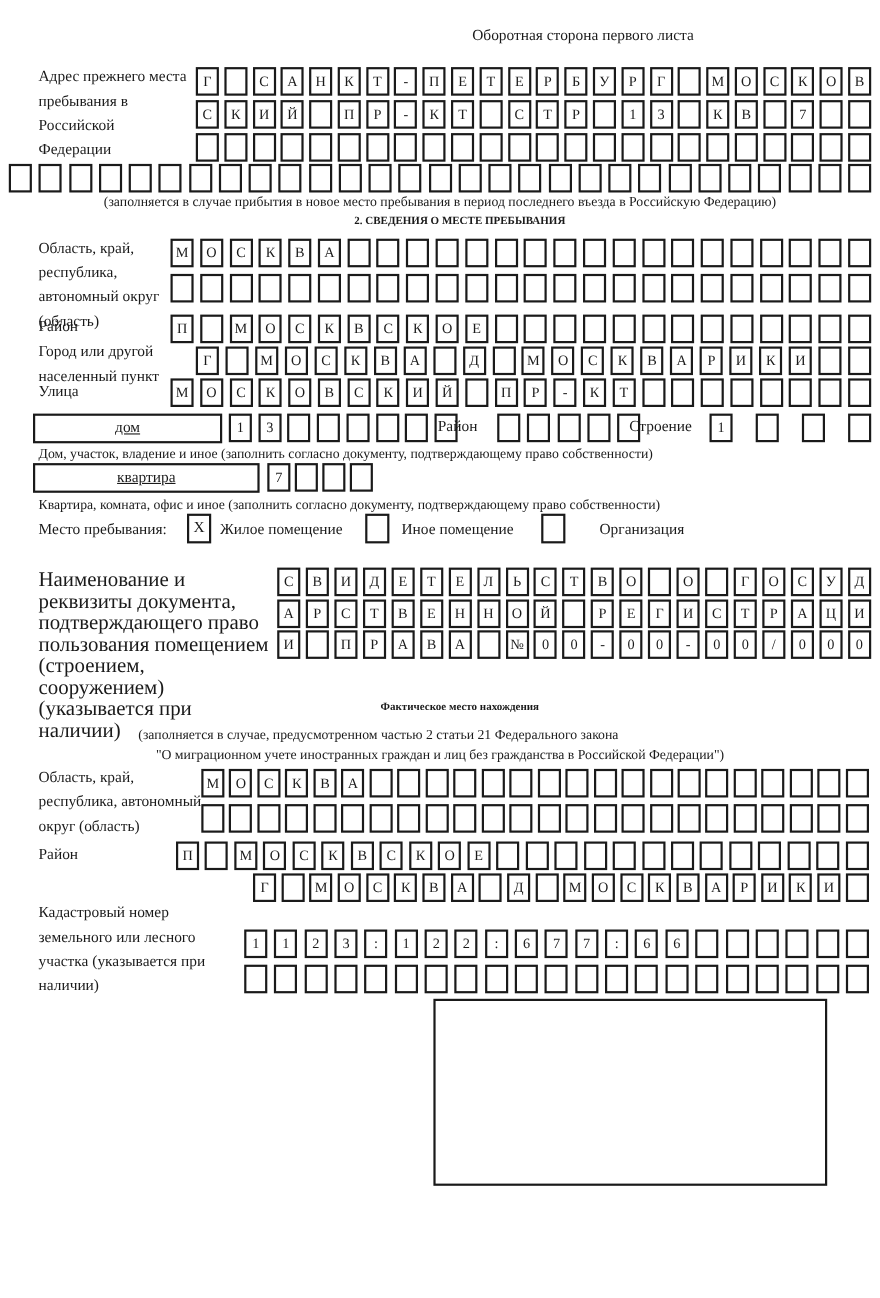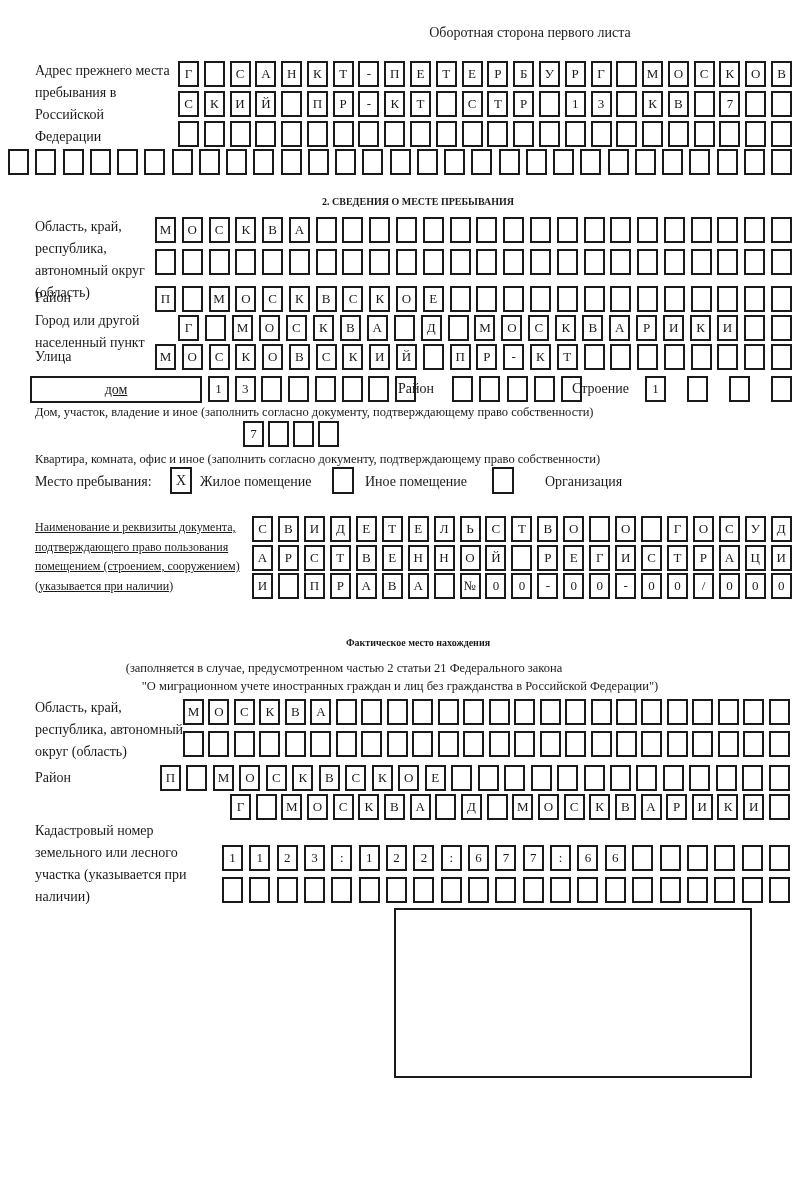--- a/index.html
+++ b/index.html
@@ -12,21 +12,21 @@
   .center{text-align:center;}
   .right{text-align:center;}
   .row{position:absolute;display:flex;justify-content:space-between;}
   .cell{flex:none;width:21px;height:26px;border:2px solid #1a1a1a;box-sizing:border-box;
         display:flex;align-items:center;justify-content:center;
         font-size:13px;font-family:"Liberation Serif", serif;background:#fff;}
   .bigbox{position:absolute;height:27px;border:2px solid #1a1a1a;box-sizing:border-box;
         display:flex;align-items:center;justify-content:center;font-size:14px;background:#fff;text-decoration:underline;}
   .checkbox{position:absolute;width:22px;height:27px;border:2px solid #1a1a1a;box-sizing:border-box;
         display:flex;align-items:center;justify-content:center;font-size:14px;background:#fff;}
-  .doc-label{font-size:12px;line-height:19.5px;text-decoration:underline;}
+  .doc-label{font-size:19px;line-height:19.5px;}
   .stamp-box{position:absolute;border:2px solid #1a1a1a;box-sizing:border-box;background:#fff;}
   .stamp-caption{font-size:13px;line-height:20px;text-align:center;}
 </style>
 </head>
 <body>
 
 <div class="page">
 
   <div class="abs lbl right" style="left:300px;top:22px;width:460px;">Оборотная сторона первого листа</div>
 
@@ -133,20 +133,21 @@
       <div class="cell"></div>
       <div class="cell"></div>
       <div class="cell"></div>
       <div class="cell"></div>
       <div class="cell"></div>
       <div class="cell"></div>
       <div class="cell"></div>
       <div class="cell"></div>
       <div class="cell"></div>
     </div>
+  <div class="abs note center" style="left:0;top:175px;width:800px;">(заполняется в случае прибытия в новое место пребывания в период последнего въезда в Российскую Федерацию)</div>
 
   <div class="abs title center" style="left:0;top:196px;width:800px;">2. СВЕДЕНИЯ О МЕСТЕ ПРЕБЫВАНИЯ</div>
 
   <div class="abs lbl" style="left:35px;top:216px;width:118px;">Область, край, республика, автономный округ (область)</div>
   <div class="row" style="left:155px;top:217px;width:637px;">
       <div class="cell">М</div>
       <div class="cell">О</div>
       <div class="cell">С</div>
       <div class="cell">К</div>
       <div class="cell">В</div>
@@ -301,20 +302,21 @@
     </div>
   <div class="abs lbl" style="left:572px;top:378px;">Строение</div>
   <div class="row" style="left:645px;top:376px;width:147px;">
       <div class="cell">1</div>
       <div class="cell"></div>
       <div class="cell"></div>
       <div class="cell"></div>
     </div>
   <div class="abs note" style="left:35px;top:404px;width:760px;">Дом, участок, владение и иное (заполнить согласно документу, подтверждающему право собственности)</div>
 
+  <div class="bigbox" style="left:30px;top:421px;width:206px;">квартира</div>
   <div class="row" style="left:243px;top:421px;width:96px;">
       <div class="cell">7</div>
       <div class="cell"></div>
       <div class="cell"></div>
       <div class="cell"></div>
     </div>
   <div class="abs note" style="left:35px;top:451px;width:760px;">Квартира, комната, офис и иное (заполнить согласно документу, подтверждающему право собственности)</div>
 
   <div class="abs lbl" style="left:35px;top:471px;">Место пребывания:</div>
   <div class="checkbox" style="left:170px;top:467px;">X</div>

